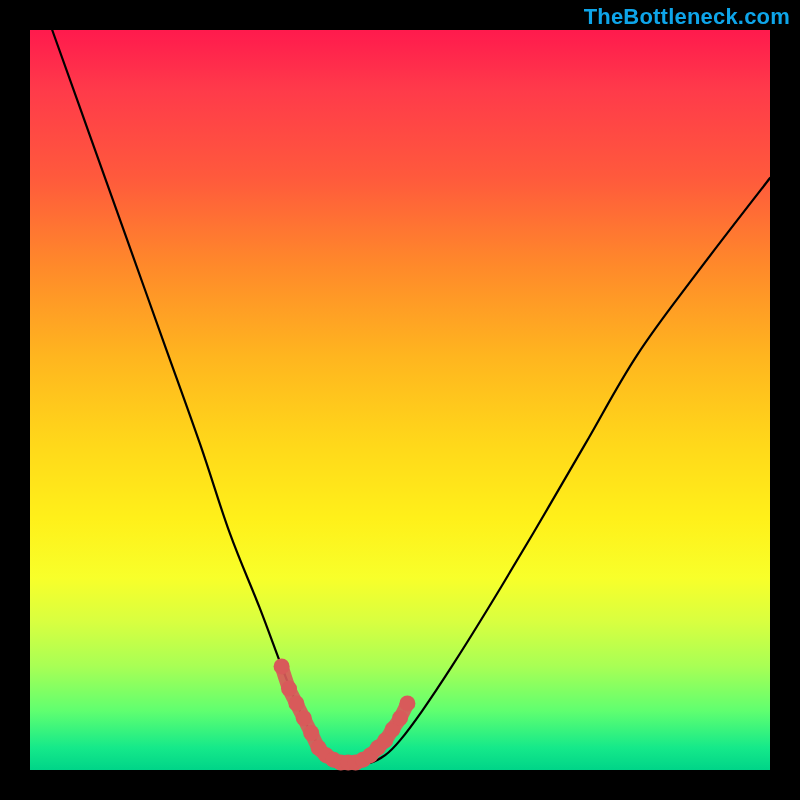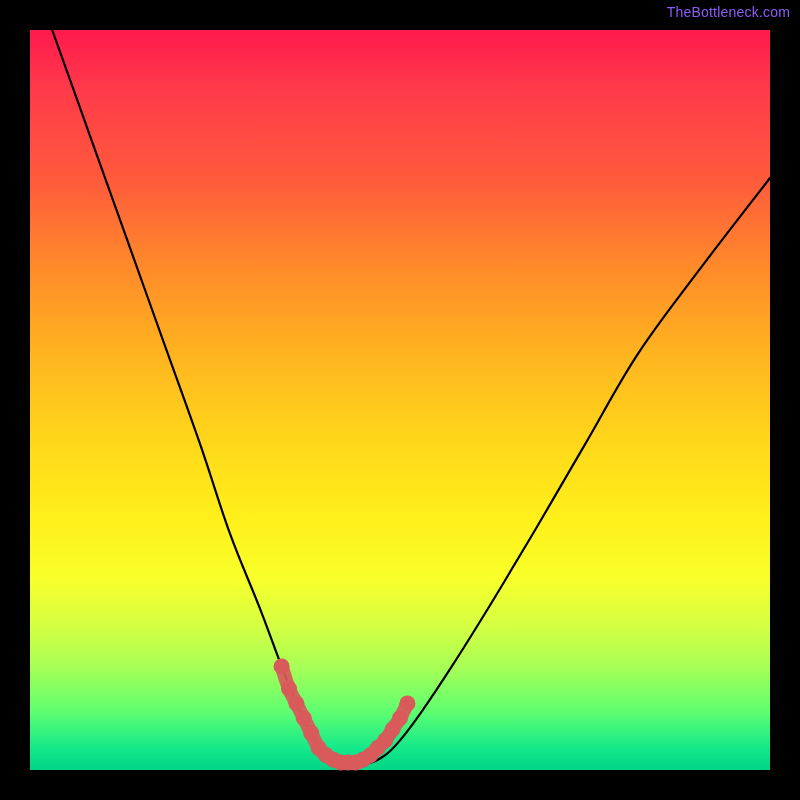--- a/index.html
+++ b/index.html
@@ -37,23 +37,23 @@
       #d8ff40 80%,
       #a8ff55 86%,
       #60ff70 92%,
       #15e98a 97%,
       #00d488 100%);
   }
   .watermark {
     position: absolute;
     top: 4px;
     right: 10px;
-    color: #8b5cf6;
-    font-size: 14px;
-    font-weight: 400;
+    color: #0ea5e9;
+    font-size: 22px;
+    font-weight: 700;
     letter-spacing: 0.2px;
     user-select: none;
   }
   svg.curve {
     position: absolute;
     left: 0;
     top: 0;
     width: 740px;
     height: 740px;
     overflow: visible;

